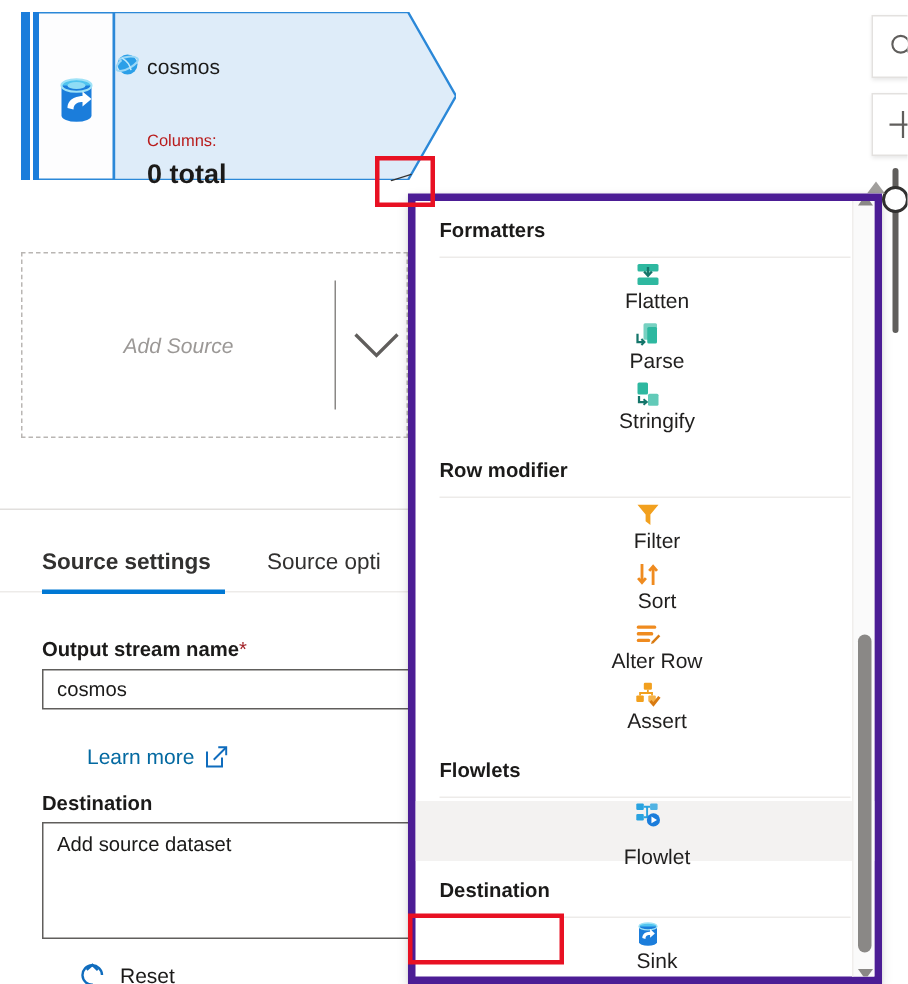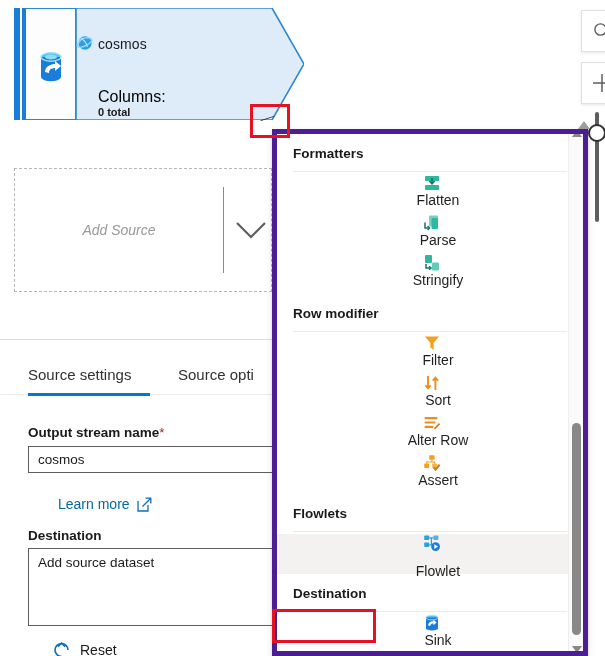--- a/index.html
+++ b/index.html
@@ -37,25 +37,25 @@
     background: #fdfdfe; border: 1px solid #2b88d8; border-left: none;
   }
   .node-shape { position: absolute; left: 0; top: 0; }
   .node-title {
     position: absolute; left: 84px; top: 28px;
     font-size: 14px; color: #1b1a19; letter-spacing: .1px;
   }
   .cosmos-ic { position: absolute; left: 62px; top: 26px; width: 18px; height: 18px; }
   .node-col-label {
     position: absolute; left: 84px; top: 80px;
-    font-size: 16px; color: #000000;
+    font-size: 11px; color: #b91c1c;
   }
   .node-col-value {
     position: absolute; left: 84px; top: 98px;
-    font-size: 11px; font-weight: bold; color: #1b1a19;
+    font-size: 18px; font-weight: bold; color: #1b1a19;
   }
   .db-ic { position: absolute; left: 20px; top: 42px; width: 34px; height: 34px; }
 
   
   .add-source {
     position: absolute; left: 14px; top: 168px; width: 258px; height: 124px;
     border: 1.5px dashed #b9b6b3; background: #ffffff; font-style: italic;
   }
   .add-source-label {
     position: absolute; left: 0; top: 0; width: 208px; height: 100%;
@@ -77,21 +77,21 @@
     background: #ffffff;
   }
   .tabs {
     position: absolute; left: 0; top: 12px; width: 580px; height: 42px;
     border-bottom: 1px solid #edebe9;
   }
   .tab {
     position: absolute; top: 0; height: 42px; display: flex; align-items: center;
     font-size: 15px; color: #323130; cursor: pointer;
   }
-  .tab.t0 { left: 28px; font-weight: normal; }
+  .tab.t0 { left: 28px; font-weight: bold; }
   .tab.t1 { left: 178px; color: #323130; font-weight: normal; text-align: center; }
   .tab-underline {
     position: absolute; left: 28px; top: 40px; width: 122px; height: 3px;
     background: #0078d4;
   }
   .field-label {
     position: absolute; font-size: 13.5px; font-weight: bold; color: #1b1a19;
   }
   .req-star { color: #a4262c; font-weight: normal; }
   .txtbox {

